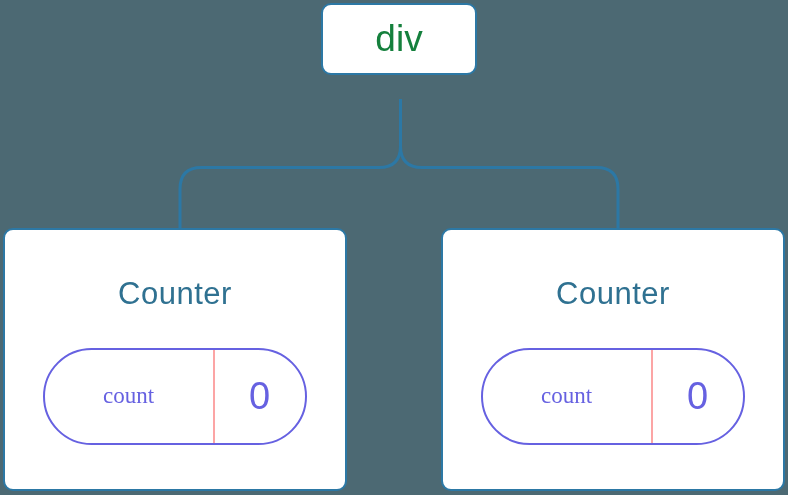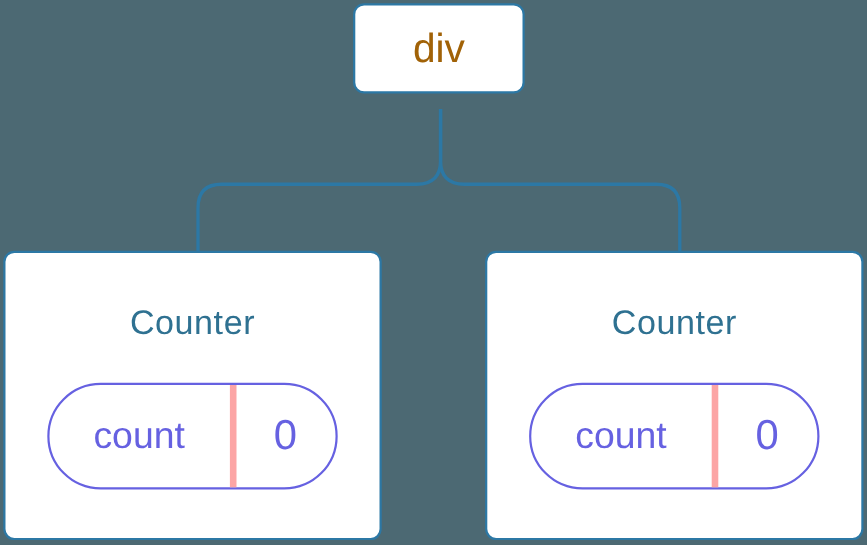--- a/index.html
+++ b/index.html
@@ -31,27 +31,27 @@
     position: absolute;
     box-sizing: border-box;
     background: #FFFFFF;
     border: 2.5px solid #2C78A5;
     border-radius: 10px;
   }
   .root-node {
     left: 321px;
     top: 3px;
     width: 156px;
-    height: 82px;
+    height: 72px;
     display: flex;
     align-items: center;
     justify-content: center;
     font-size: 37px;
     font-weight: 500;
-    color: #a16207;
+    color: #15803d;
   }
   .counter-card {
     top: 228px;
     width: 344px;
     height: 263px;
   }
   .counter-card.left  { left: 3px; }
   .counter-card.right { left: 441px; }
   .card-title {
     margin-top: 46px;
@@ -71,25 +71,26 @@
     border: 2px solid #6661E1;
     border-radius: 48.5px;
     display: flex;
     align-items: stretch;
     color: #6661E1;
     background: #FFFFFF;
   }
   .pill-key-seg {
     box-sizing: border-box;
     width: 170px;
-    border-right: 6px solid #fca5a5;
+    border-right: 2px solid #fca5a5;
     display: flex;
     align-items: center;
     justify-content: center;
-    font-size: 34px;
+    font-size: 23px;
+    font-family: Liberation Serif, serif;
   }
   .pill-val-seg {
     flex: 1;
     display: flex;
     align-items: center;
     justify-content: center;
     font-size: 38px;
   }
 </style>
 </head>

